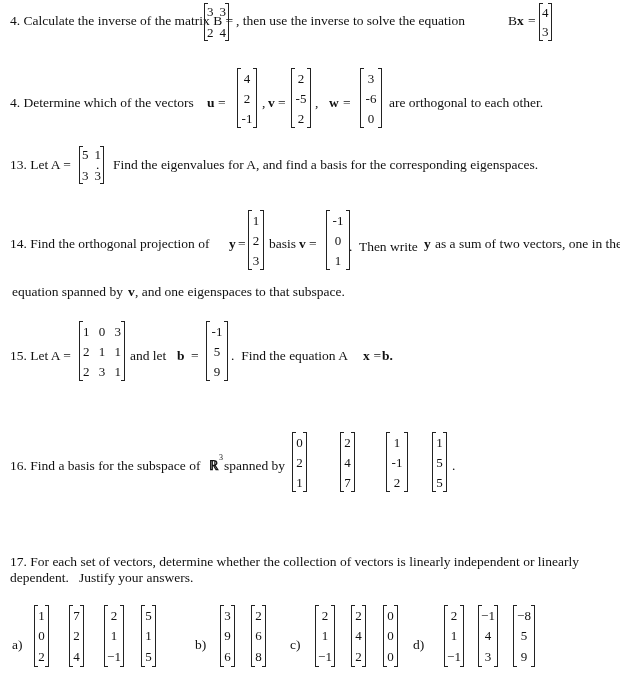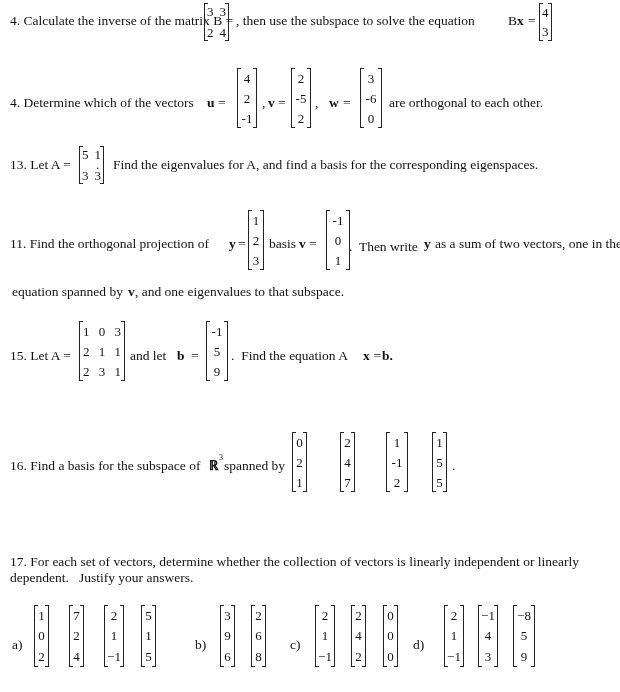--- a/index.html
+++ b/index.html
@@ -22,21 +22,21 @@
 <body>
 
 <div>
   <span class="t" style="left:10px;top:14px">4. Calculate the inverse of the matrix B =</span>
   <div class="m c2" style="left:204px;top:3px;height:38px;row-gap:4px">
     <span>3</span>
     <span>3</span>
     <span>2</span>
     <span>4</span>
   </div>
-  <span class="t" style="left:236px;top:14px">, then use the subspace to solve the equation</span>
+  <span class="t" style="left:236px;top:14px">, then use the inverse to solve the equation</span>
   <span class="t" style="left:508px;top:14px">B</span>
   <span class="t b" style="left:517px;top:14px">x</span>
   <span class="t" style="left:528px;top:14px">=</span>
   <div class="m c1" style="left:539px;top:3px;height:38px">
     <span>4</span>
     <span>3</span>
   </div>
 </div>
 
 <div>
@@ -72,42 +72,42 @@
   <div class="m c2" style="left:79px;top:146px;height:38px;row-gap:4px">
     <span>5</span>
     <span>1</span>
     <span>3</span>
     <span>3</span>
   </div>
   <span class="t" style="left:96px;top:158px;white-space:pre">.    Find the eigenvalues for A, and find a basis for the corresponding eigenspaces.</span>
 </div>
 
 <div>
-  <span class="t" style="left:10px;top:237px">11.  Find the orthogonal projection of</span>
+  <span class="t" style="left:10px;top:237px">14.  Find the orthogonal projection of</span>
   <span class="t b" style="left:229px;top:237px">y</span>
   <span class="t" style="left:238px;top:237px">=</span>
   <div class="m c1" style="left:248px;top:210px;height:60px;width:10px">
     <span>1</span>
     <span>2</span>
     <span>3</span>
   </div>
   <span class="t" style="left:269px;top:237px">basis</span>
   <span class="t b" style="left:299px;top:237px">v</span>
   <span class="t" style="left:309px;top:237px">=</span>
   <div class="m c1" style="left:326px;top:210px;height:60px;width:18px">
     <span>-1</span>
     <span>0</span>
     <span>1</span>
   </div>
   <span class="t" style="left:349px;top:240px;white-space:pre">.  Then write</span>
   <span class="t b" style="left:424px;top:237px">y</span>
   <span class="t" style="left:435px;top:237px">as a sum of two vectors, one in the</span>
   <span class="t" style="left:12px;top:285px">equation spanned by</span>
   <span class="t b" style="left:128px;top:285px">v</span>
-  <span class="t" style="left:135px;top:285px">, and one eigenvalues to that subspace.</span>
+  <span class="t" style="left:135px;top:285px">, and one eigenspaces to that subspace.</span>
 </div>
 
 <div>
   <span class="t" style="left:10px;top:349px">15.  Let A =</span>
   <div class="m c3" style="left:79px;top:321px;height:60px;width:40px">
     <span>1</span>
     <span>0</span>
     <span>3</span>
     <span>2</span>
     <span>1</span>

